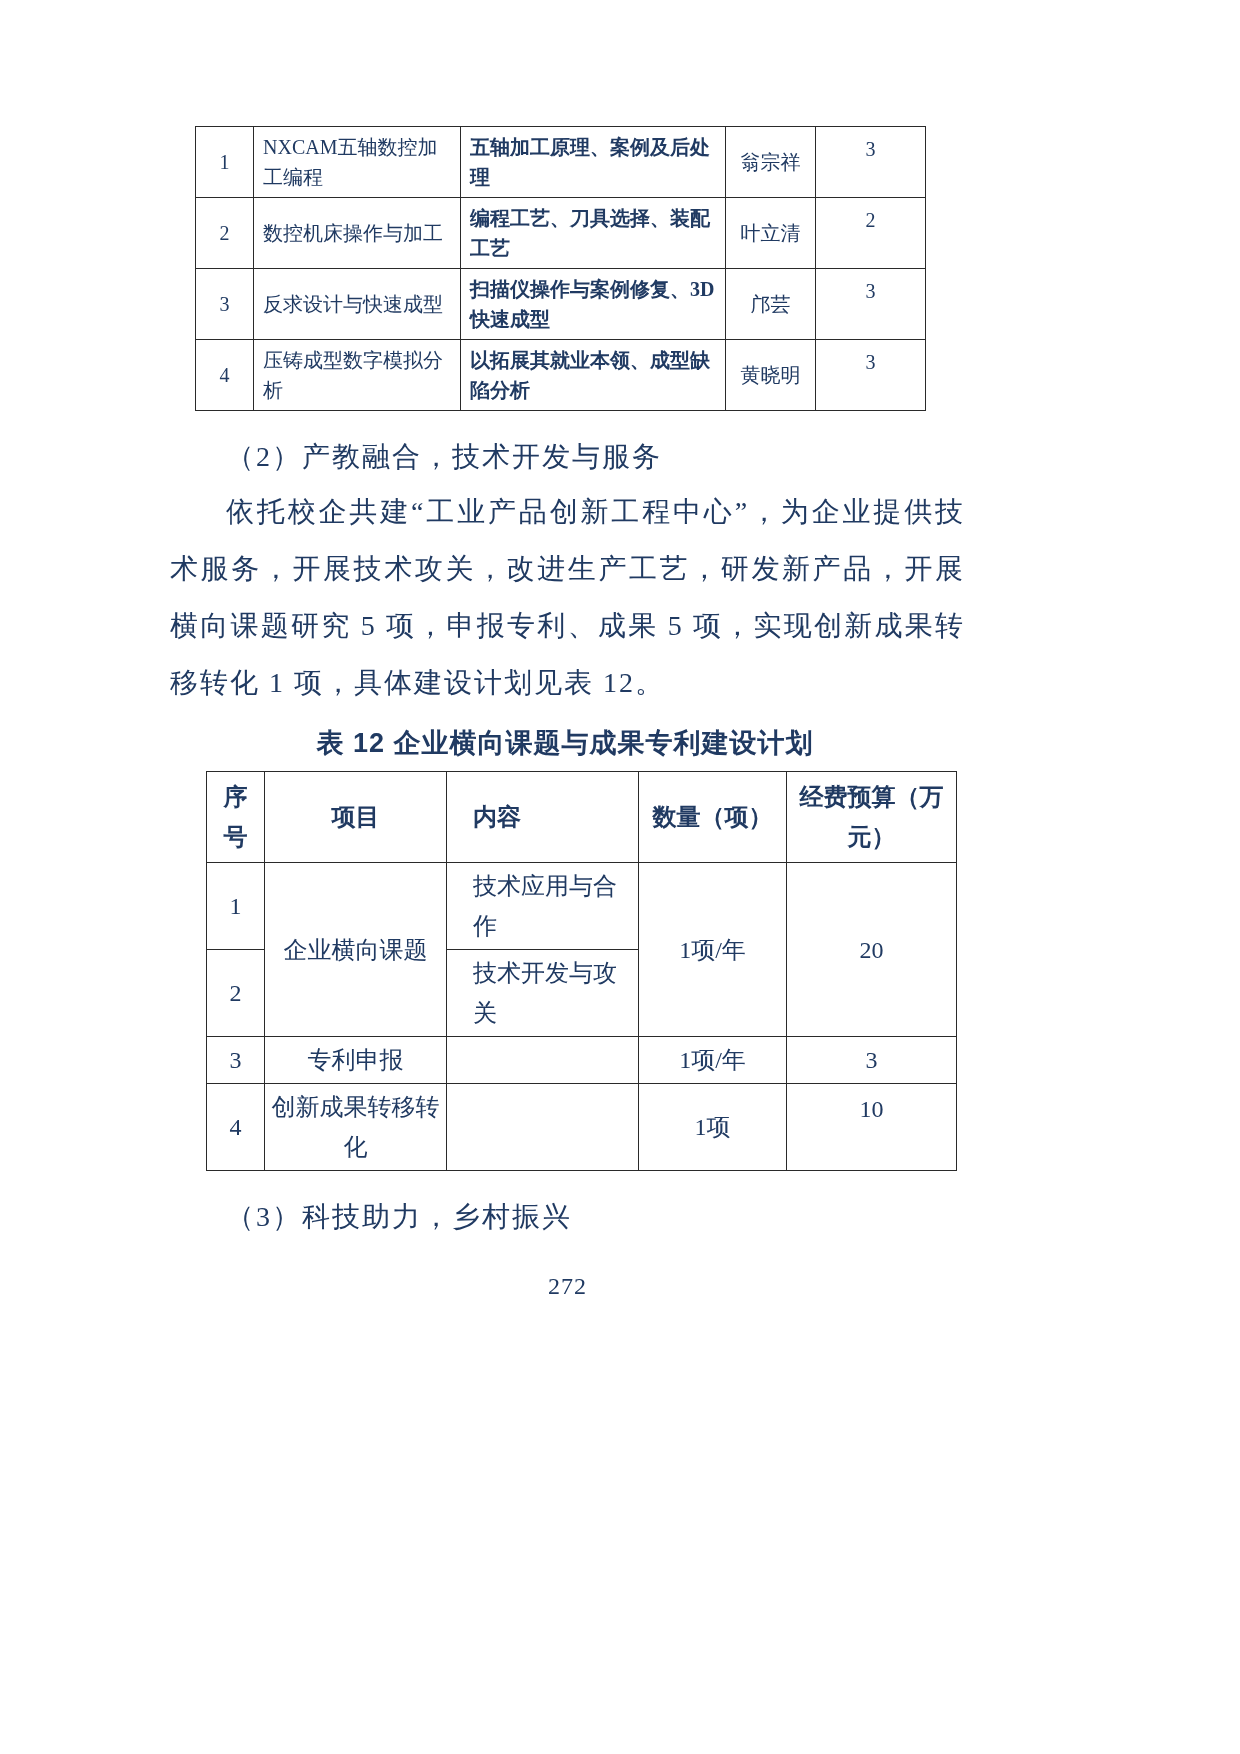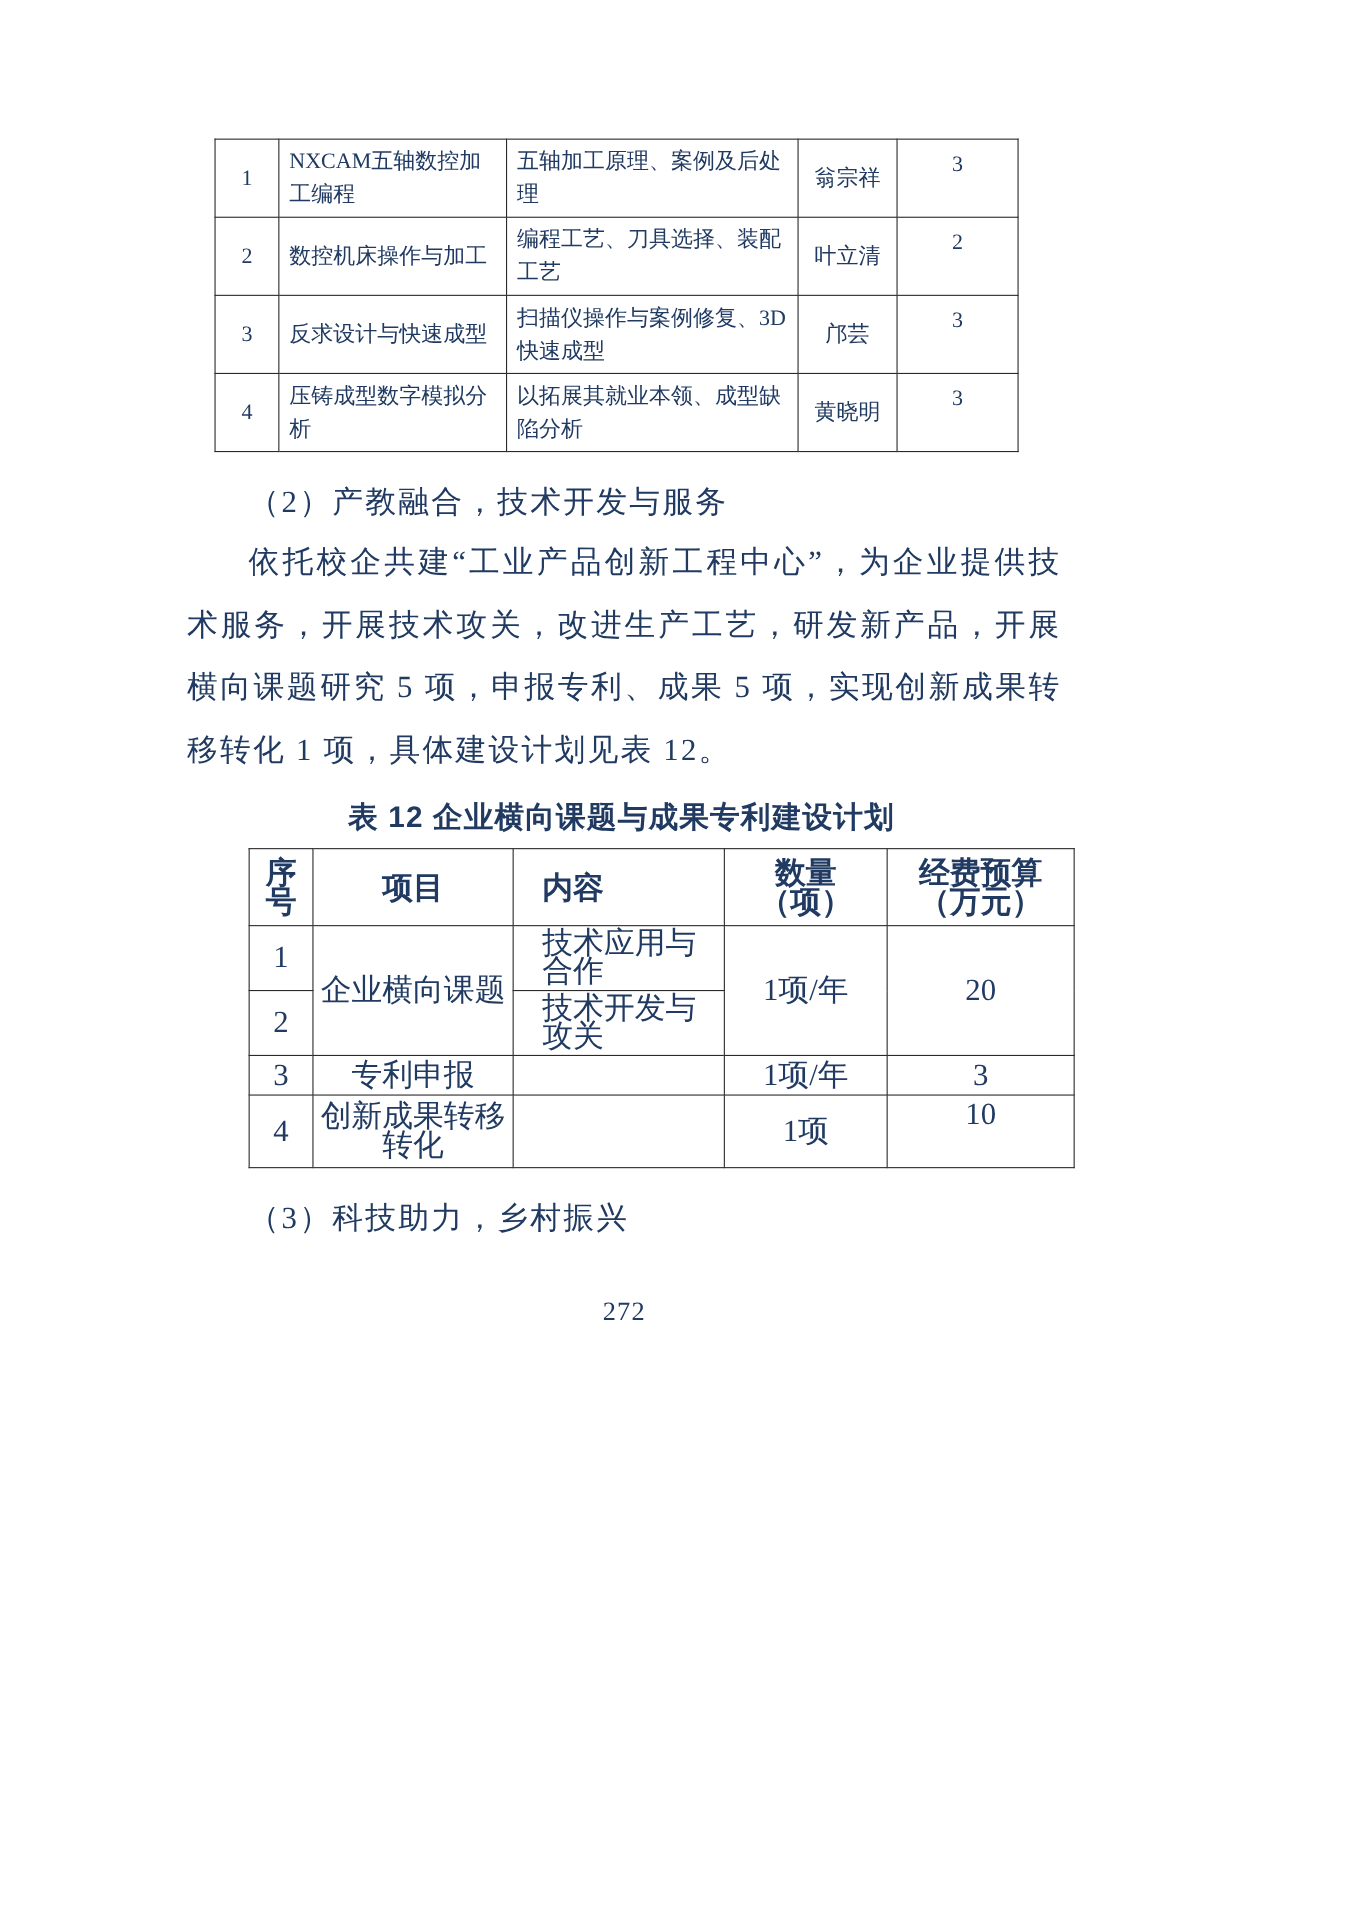--- a/index.html
+++ b/index.html
@@ -26,21 +26,21 @@
   .t1 {
     margin-left: 25px;
     width: 730px;
     font-size: 20px;
     line-height: 30px;
     table-layout: fixed;
   }
   .t1 td { padding: 5px 6px; text-align: center; vertical-align: middle; }
   .t1 .c-no { width: 58px; }
   .t1 .c-course { width: 207px; text-align: left; padding-left: 9px; }
-  .t1 .c-content { width: 265px; text-align: left; padding-left: 9px; }
+  .t1 .c-content { width: 265px; text-align: left; padding-left: 9px; font-weight: bold; }
   .t1 .c-teacher { width: 90px; }
   .t1 .c-count { width: 110px; vertical-align: top; padding-top: 7px; }
   .t1 tr { height: 70px; }
 
   
   .heading {
     font-size: 28px;
     line-height: 44px;
     text-indent: 2em;
     letter-spacing: 2px;
@@ -61,24 +61,24 @@
     font-weight: bold;
     font-size: 27px;
     text-align: center;
     letter-spacing: 1px;
     margin: 14px 0 10px 0;
     width: 790px;
   }
 
   
   .t12 {
-    margin-left: 56px;
+    margin-left: 36px;
     width: 750px;
-    font-size: 28px;
-    line-height: 26px;
+    font-size: 24px;
+    line-height: 40px;
     table-layout: fixed;
   }
   .t12 th {
     font-family: "Liberation Sans", "DejaVu Sans", sans-serif;
     font-weight: bold;
     padding: 5px 6px;
     text-align: center;
     vertical-align: middle;
     height: 70px;
   }
@@ -89,21 +89,21 @@
   .t12 .c2-quantity { width: 148px; }
   .t12 .c2-budget { width: 170px; }
   .t12 .r-small { height: 36px; }
   .t12 .r-tall { height: 66px; }
   .t12 .v-top { vertical-align: top; padding-top: 5px; font-family: Liberation Serif, serif; }
 
   .page-number {
     width: 795px;
     text-align: center;
     font-size: 24px;
-    margin-top: 50px;
+    margin-top: 34px;
     letter-spacing: 1px;
   }
 </style>
 </head>
 <body>
 
 <div class="content">
 
   <table class="t1">
     <tbody>

